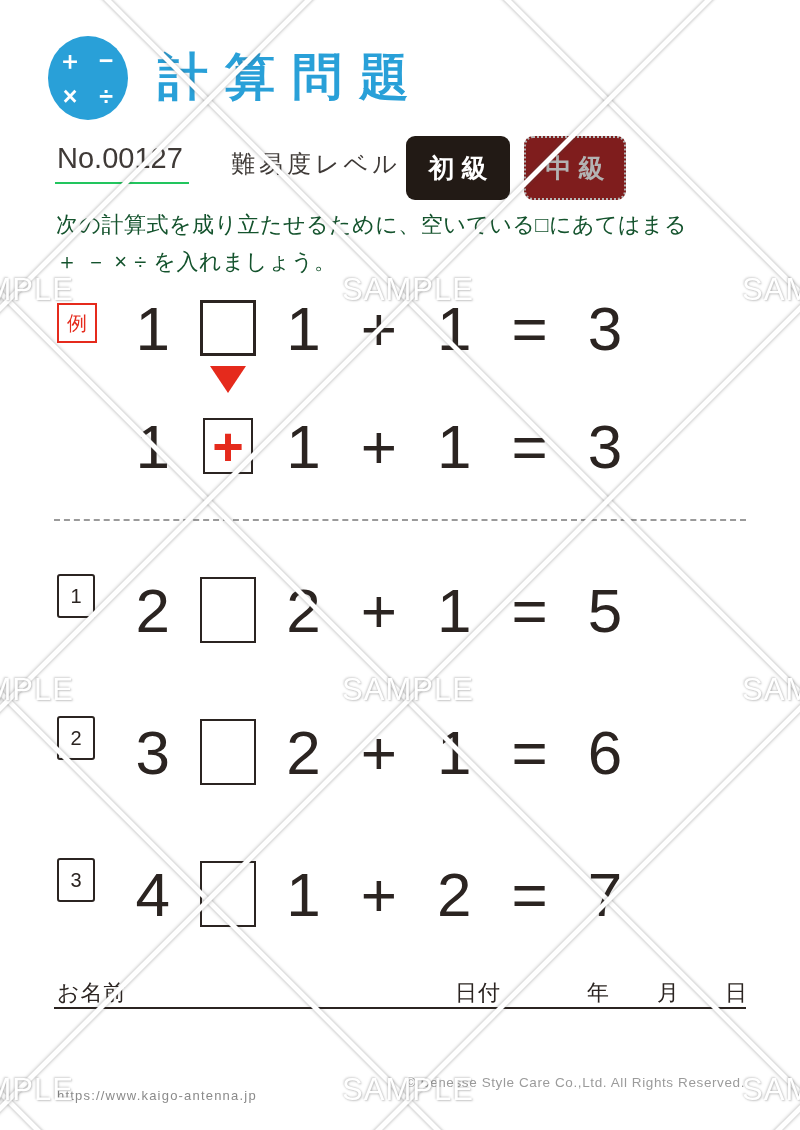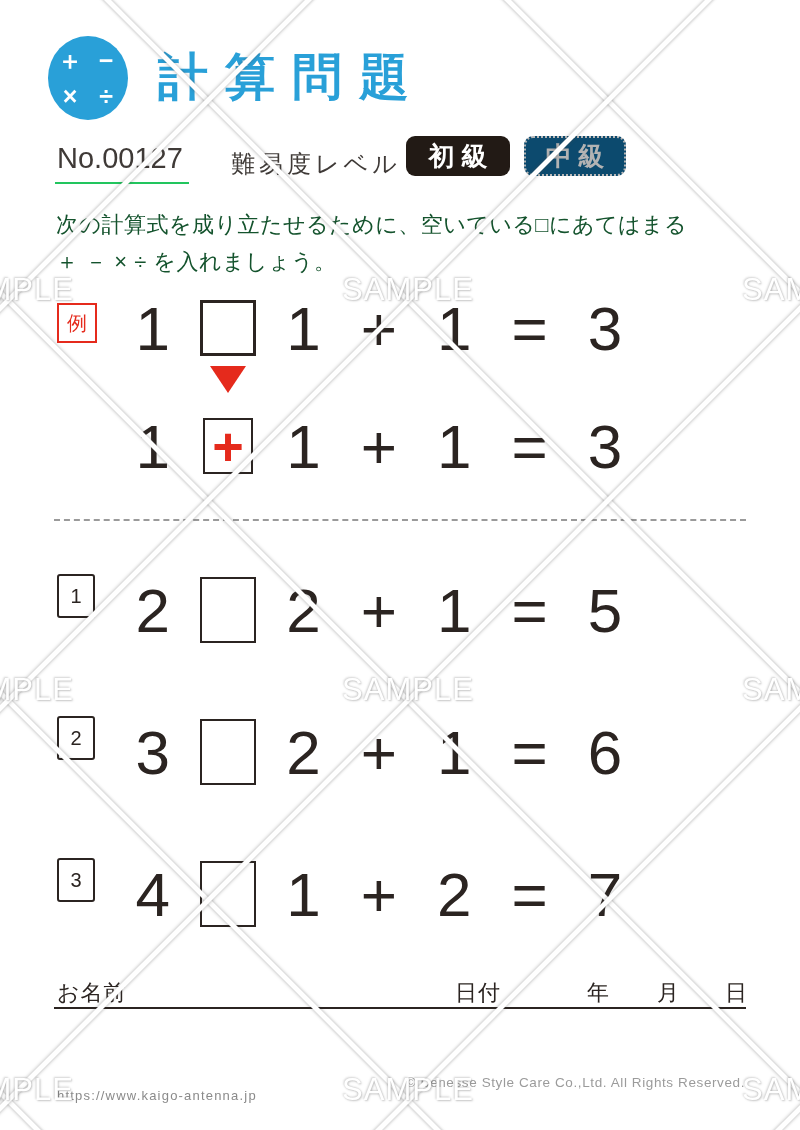--- a/index.html
+++ b/index.html
@@ -10,24 +10,24 @@
   .calc-icon{position:absolute;left:48px;top:36px;width:80px;height:84px;border-radius:50%;
              background:#29a0d8;display:flex;flex-wrap:wrap;align-items:center;justify-content:center;padding:6px 4px;box-sizing:border-box;}
   .calc-icon span{flex:0 0 50%;text-align:center;color:#fff;font-size:25px;font-weight:700;line-height:33px;}
   .page-title{position:absolute;left:142px;top:44px;font-size:50px;font-weight:600;
               letter-spacing:17px;color:#29a0d8;white-space:nowrap;margin-left:16px;}
 
   
   .sheet-no{position:absolute;left:55px;top:142px;font-size:29px;font-weight:500;color:#3f3a37;
             border-bottom:2px solid #22c55e;padding:0 6px 7px 2px;}
   .diff-label{position:absolute;left:231px;top:148px;font-size:24px;letter-spacing:4px;color:#3f3a37;}
-  .badge{position:absolute;top:136px;height:40px;border-radius:9px;display:flex;align-items:center;justify-content:center;
+  .badge{position:absolute;top:136px;height:64px;border-radius:9px;display:flex;align-items:center;justify-content:center;
          font-size:26px;font-weight:700;box-sizing:border-box;white-space:nowrap;}
   .badge-active{left:406px;width:104px;background:#221a15;color:#ffffff;}
-  .badge-idle{border:2px dotted #b7b7b7;color:#b3b3b3;background:#0c4a6e;font-family:Liberation Serif, serif;}
+  .badge-idle{border:2px dotted #b7b7b7;color:#b3b3b3;background:#7f1d1d;}
   .badge-mid{left:524px;width:102px;}
   .badge-high{left:644px;width:100px;}
 
   
   .instr{position:absolute;left:56px;top:206px;font-size:22px;line-height:37px;color:#14532d;letter-spacing:0.5px;}
 
   
   .eq{position:absolute;left:115px;width:528px;height:76px;display:flex;}
   .slot{flex:0 0 75.4px;display:flex;align-items:center;justify-content:center;}
   .dgt{font-size:62px;color:#2b2421;}

